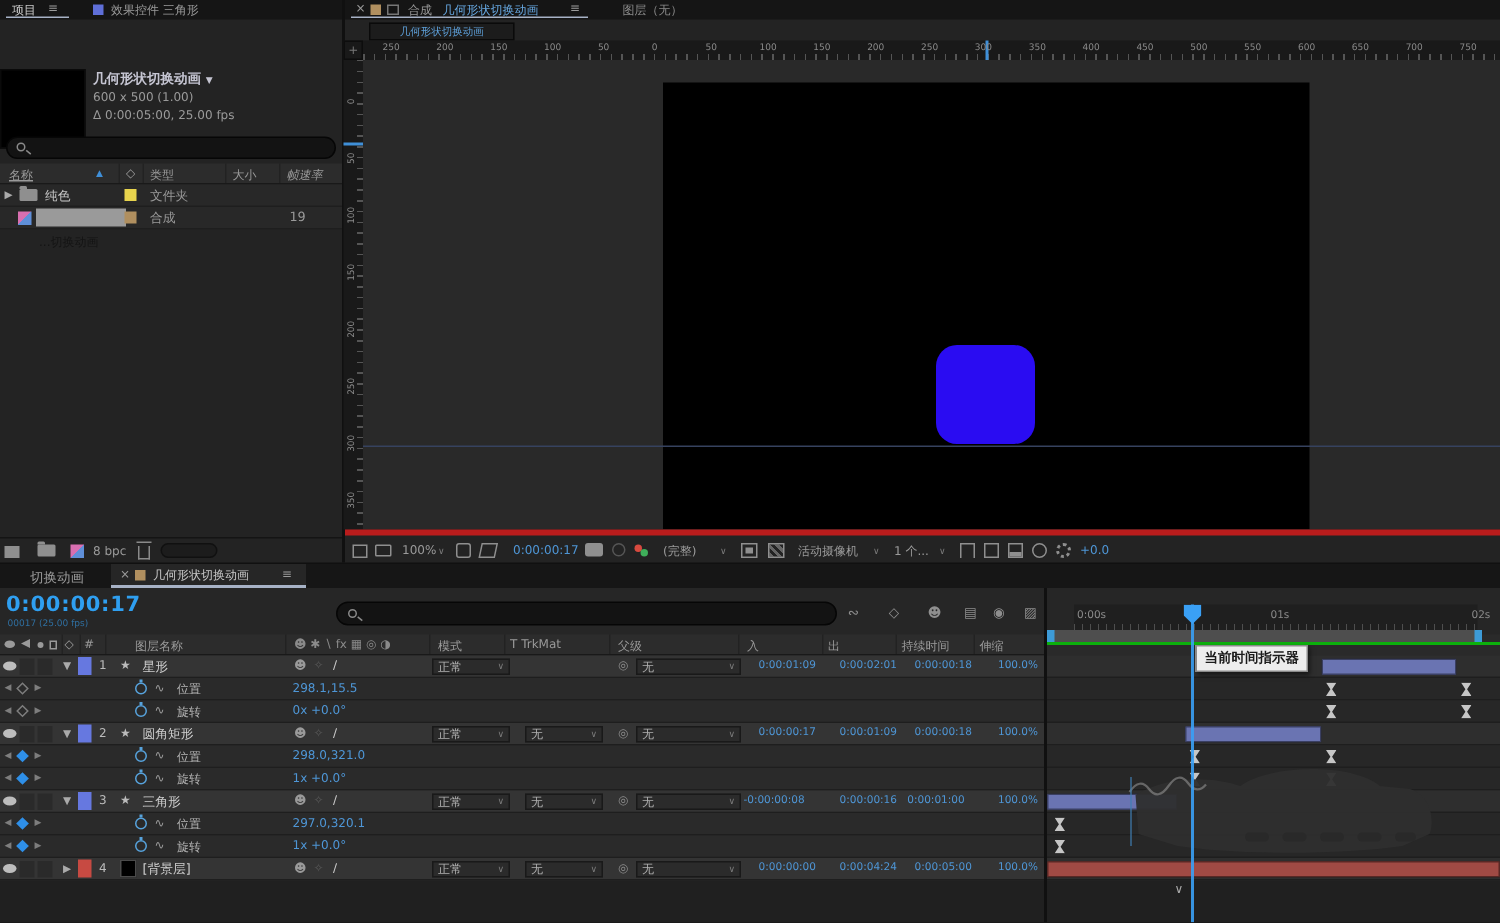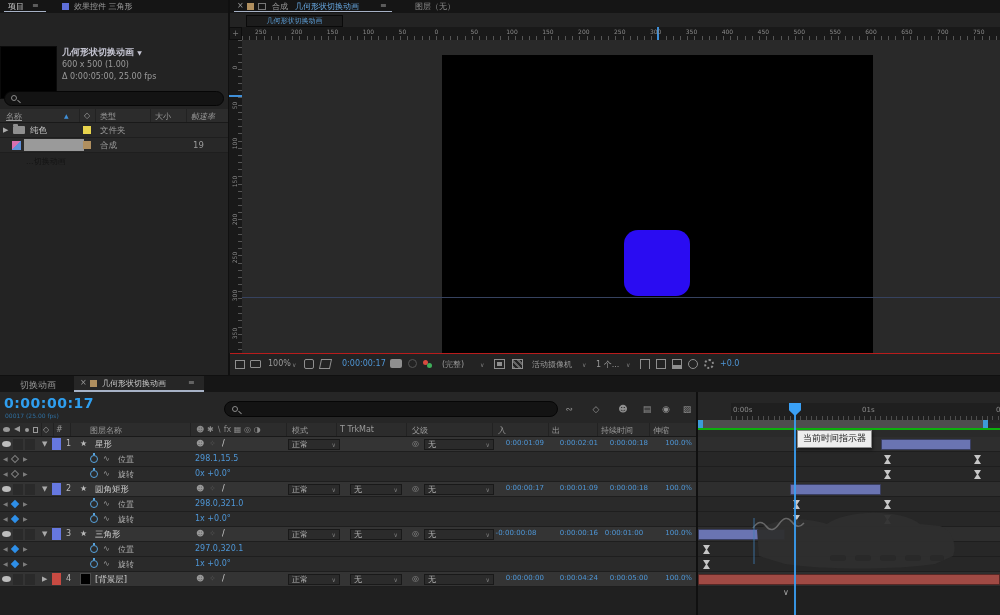--- a/index.html
+++ b/index.html
@@ -51,21 +51,21 @@
   .icon-sq{position:absolute;width:12px;height:12px;color:#8f8f8f;font-size:9px;text-align:center;line-height:12px;}
   .hdr{position:absolute;top:2px;font-size:8px;color:#9a9a9a;}
   .trash{position:absolute;width:8px;height:9px;border:1px solid #8a8a8a;border-top:none;top:5px;}
   .trash::before{content:"";position:absolute;left:-2px;top:-3px;width:10px;height:1px;background:#8a8a8a;}
   .folder{position:absolute;width:12px;height:8px;background:#8f8f8f;border-radius:1px;top:4px;}
   .folder::before{content:"";position:absolute;left:0;top:-2px;width:5px;height:2px;background:#8f8f8f;border-radius:1px 1px 0 0;}
   .cti-line{position:absolute;width:2px;background:rgba(58,160,245,.9);}
   .cti-head{position:absolute;width:12px;height:13px;background:#3aa0f5;
       clip-path:polygon(0 0,100% 0,100% 55%,50% 100%,0 55%);}
   .tooltip{position:absolute;background:#ededed;border:1px solid #8a8a8a;color:#1b1b1b;
-      font-size:9px;padding:1px 5px 2px;white-space:nowrap;box-shadow:1px 2px 3px rgba(0,0,0,.5);}
+      font-size:9px;padding:1px 5px 2px;white-space:nowrap;box-shadow:1px 2px 3px rgba(0,0,0,.5);font-weight:bold;}
   .sep{background:#101010;}
 </style>
 </head>
 <body>
 
 <div id="app">
 
   <div class="abs" style="left:0;top:0;width:228px;height:375px;background:#232323;">
     <div class="abs tabbar" style="left:0;top:0;width:228px;height:13px;">
       <span class="abs t8 lgray" style="left:8px;top:1px;">项目</span>
@@ -111,20 +111,28 @@
           <div style="position: absolute; left: 12px; top: 3px; width: 9px; height: 9px; background: linear-gradient(135deg, rgb(216, 111, 176) 50%, rgb(95, 143, 216) 50%);"></div>
           <div style="position: absolute; left: 24px; top: 1px; width: 60px; height: 12px; background: rgb(154, 154, 154);">
             <span style="position: absolute; left: 2px; top: 17px; font-size: 8px; color: rgb(20, 20, 20); white-space: nowrap;">...切换动画</span>
           </div>
           <div style="position: absolute; left: 83px; top: 3px; width: 8px; height: 8px; background: rgb(176, 143, 95);"></div>
           <span style="position: absolute; left: 100px; top: 2px; font-size: 8.5px; color: rgb(154, 154, 154);">合成</span>
           <span style="position: absolute; left: 193px; top: 2px; font-size: 8.5px; color: rgb(154, 154, 154);">19</span>
         </div>
       </div>
 
+    <div class="abs" style="left:0;top:358px;width:228px;height:17px;background:#232323;border-top:1px solid #141414;">
+      <div class="abs" style="left:3px;top:5px;width:10px;height:8px;background:#8f8f8f;"></div>
+      <div class="folder" style="left:25px;"></div>
+      <div class="abs" style="left:47px;top:4px;width:9px;height:9px;background:linear-gradient(135deg,#d86fb0 50%,#5f8fd8 50%);"></div>
+      <span class="abs t8 gray" style="left:62px;top:4px;">8 bpc</span>
+      <div class="trash" style="left:92px;"></div>
+      <div class="abs" style="left:107px;top:3px;width:38px;height:10px;background:#1c1c1c;border-radius:5px;border:1px solid #101010;"></div>
+    </div>
   </div>
 
   <div class="abs sep" style="left:228px;top:0;width:2px;height:375px;"></div>
 
   <div class="abs" style="left:230px;top:0;width:770px;height:375px;background:#232323;">
     <div class="abs tabbar" style="left:0;top:0;width:770px;height:13px;">
       <span class="abs t8 gray" style="left:7px;top:1px;">×</span>
       <div class="abs" style="left:17px;top:3px;width:7px;height:7px;background:#b08f5f;"></div>
       <div class="abs" style="left:28px;top:3px;width:8px;height:7px;border:1px solid #777;"></div>
       <span class="abs t8 gray" style="left:42px;top:1px;">合成</span>
@@ -175,21 +183,21 @@
         <span class="rl" style="left: -1px; top: 252px; transform: rotate(-90deg); transform-origin: center center; width: 13px; text-align: center;">300</span>
         <span class="rl" style="left: -1px; top: 290px; transform: rotate(-90deg); transform-origin: center center; width: 13px; text-align: center;">350</span>
       </div>
 
     <div class="abs" style="left:12px;top:40px;width:758px;height:313px;background:#292929;overflow:hidden;">
       <div class="abs" style="left:200px;top:15px;width:431px;height:298px;background:#000;"></div>
       <div id="comp-shape" class="abs" style="left: 382px; top: 190px; width: 66px; height: 66px; border-radius: 14px; background: rgb(42, 12, 242);"></div>
       <div id="guide-line" class="abs" style="left: 0px; top: 257px; width: 758px; height: 1px; background: rgb(54, 66, 95);"></div>
     </div>
 
-    <div class="abs" style="left:0;top:353px;width:770px;height:22px;background:#232323;border-top:1px solid #b91c1c;">
+    <div class="abs" style="left:0;top:353px;width:770px;height:22px;background:#232323;border-top:4px solid #b91c1c;">
       <div class="abs" style="left:5px;top:6px;width:10px;height:9px;border:1px solid #8f8f8f;"></div>
       <div class="abs" style="left:20px;top:6px;width:11px;height:8px;border:1px solid #8f8f8f;border-radius:1px;"></div>
       <span class="abs t8 gray" style="left:38px;top:5px;">100%</span>
       <span class="abs ddarrow" style="left:62px;top:7px;">∨</span>
       <div class="abs" style="left:74px;top:5px;width:10px;height:10px;border:1px solid #8f8f8f;border-radius:2px;"></div>
       <div class="abs" style="left:90px;top:5px;width:11px;height:10px;border:1px solid #8f8f8f;transform:skewX(-12deg);"></div>
       <span class="abs t8 blue" style="left:112px;top:5px;">0:00:00:17</span>
       <div class="abs" style="left:160px;top:5px;width:12px;height:9px;background:#8f8f8f;border-radius:2px;"></div>
       <div class="abs" style="left:178px;top:5px;width:9px;height:9px;border:1px solid #555;border-radius:50%;"></div>
       <div class="abs" style="left:193px;top:6px;width:5px;height:5px;background:#d84a3f;border-radius:50%;"></div>
@@ -263,21 +271,21 @@
         <div class="cellline" style="left:190px;"></div>
       <div class="cellline" style="left:286px;"></div>
         <div class="cellline" style="left:336px;"></div>
       <div class="cellline" style="left:406px;"></div>
         <div class="cellline" style="left:492px;"></div>
       <div class="cellline" style="left:548px;"></div>
         <div class="cellline" style="left:597px;"></div>
       <div class="cellline" style="left:649px;"></div>
     </div>
 
-    <div class="abs" style="left:731px;top:27px;width:269px;height:17px;background:#1f1f1f;">
+    <div class="abs" style="left:716px;top:27px;width:269px;height:17px;background:#1f1f1f;">
       <div class="hticks" style="background:repeating-linear-gradient(90deg,#4e4e4e 0 1px,transparent 1px 5.33px);"></div>
       <div id="tl-ruler-labels" class="abs" style="left:0;top:0;width:303px;height:17px;">
           <span class="rl" style="left: 2px; top: 3px; font-size: 7px;">0:00s</span>
           <span class="rl" style="left: 131px; top: 3px; font-size: 7px;">01s</span>
           <span class="rl" style="left: 265px; top: 3px; font-size: 7px;">02s</span>
         </div>
     </div>
     <div class="abs" style="left:697px;top:47px;width:303px;height:14px;background:#2a2a2a;">
       <div class="abs" style="left:1px;top:-3px;width:290px;height:8px;background:#4e4e4e;border-radius:2px;"></div>
       <div class="abs" style="left:1px;top:-3px;width:5px;height:8px;background:#3d9bd8;"></div>

